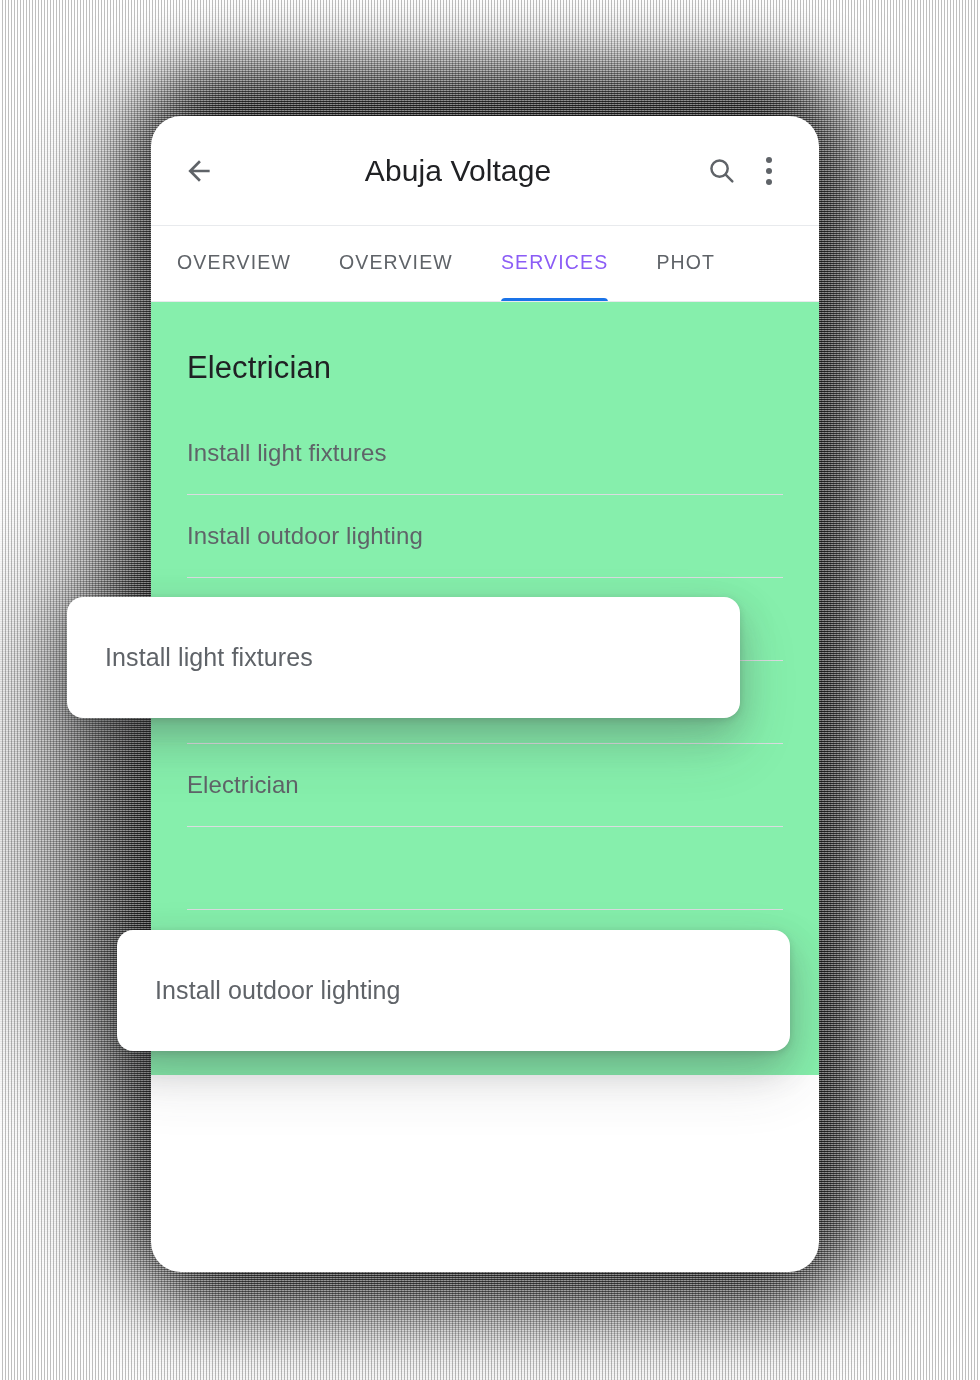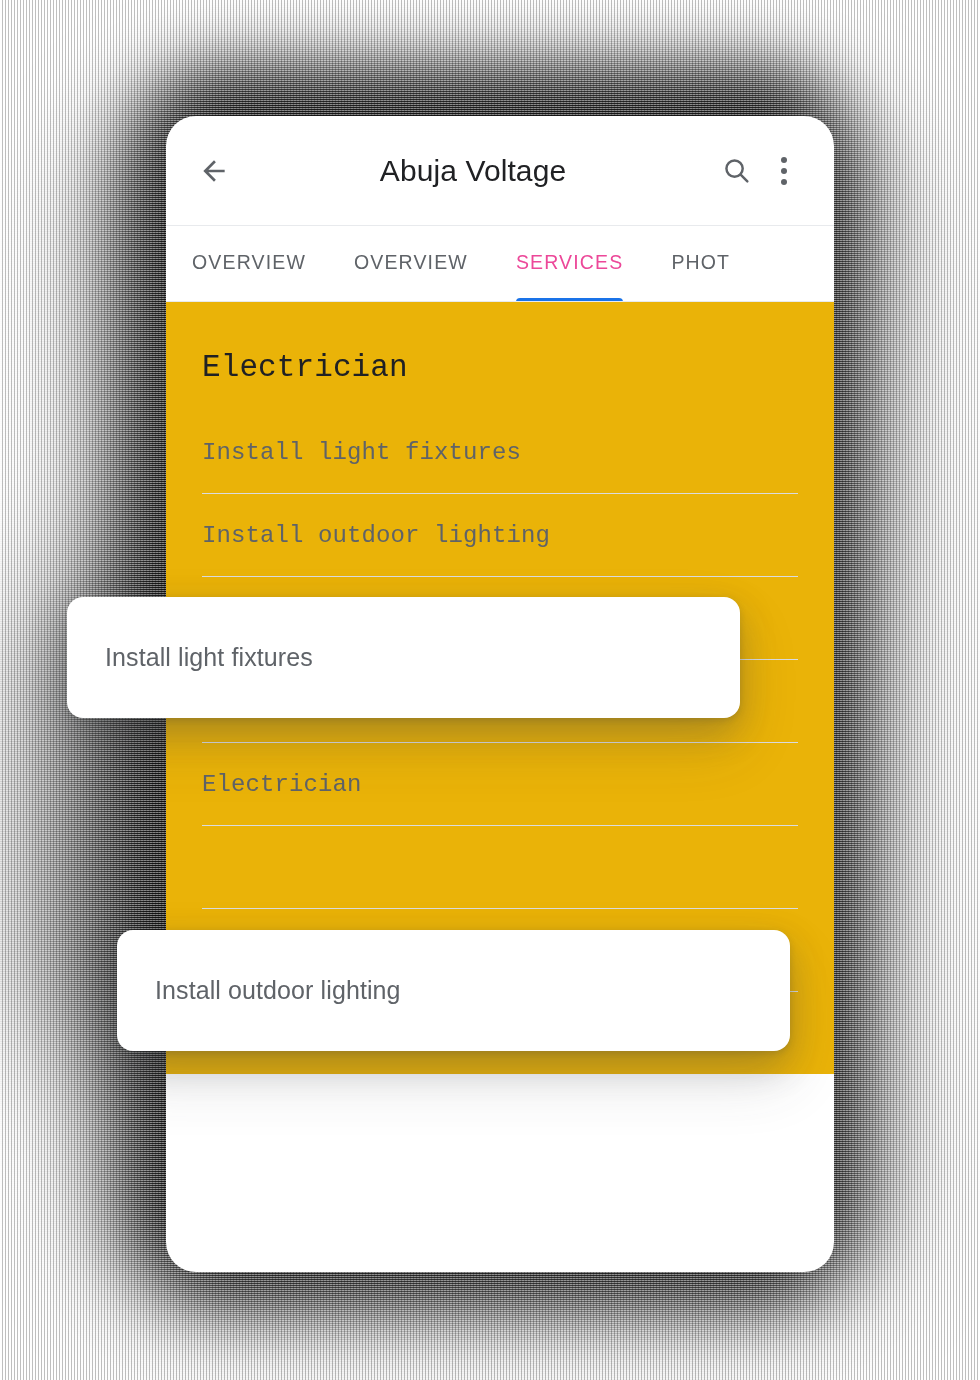--- a/index.html
+++ b/index.html
@@ -86,21 +86,21 @@
     pointer-events: none;
     opacity: 0.5;
     mix-blend-mode: multiply;
     background-image:
       repeating-linear-gradient(90deg, rgba(0,0,0,0) 0px, rgba(0,0,0,0) 2px, rgba(0,0,0,0.5) 2px, rgba(0,0,0,0.5) 3px);
   }
 
   
   .phone {
     position: absolute;
-    left: 166px;
+    left: 151px;
     top: 116px;
     width: 668px;
     height: 1156px;
     background: #ffffff;
     border-radius: 30px;
     overflow: hidden;
   }
 
   
   .appbar {
@@ -150,38 +150,37 @@
     letter-spacing: 1.15px;
     color: #5f6368;
     font-weight: 500;
     padding: 0 0 4px 0;
     margin-right: 48px;
     height: 76px;
     line-height: 76px;
     flex: 0 0 auto;
     text-align: center;
   }
-  .tab.active { color: #ec4899; }
+  .tab.active { color: #8b5cf6; }
   .tab.active::after {
     content: "";
     position: absolute;
     left: 0;
     right: 0;
     bottom: 0;
     height: 6px;
     background: #1a73e8;
     border-radius: 4px 4px 0 0;
   }
 
   
   .content {
     position: relative;
     padding: 0 36px;
-    background: #eab308;
-    font-family: Liberation Mono, monospace;
+    background: #86efac;
   }
   .section-title {
     font-size: 31px;
     color: #202124;
     font-weight: 500;
     letter-spacing: 0.1px;
     padding: 48px 0 26px 0;
   }
   .svc-row {
     height: 82px;

